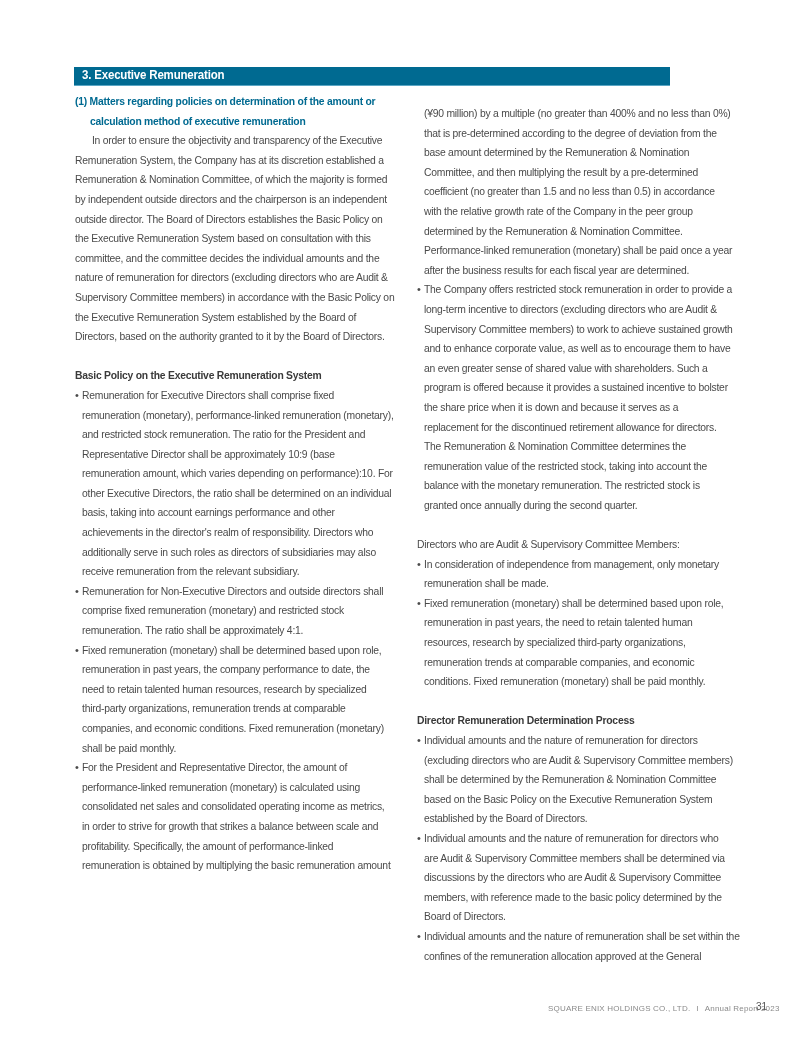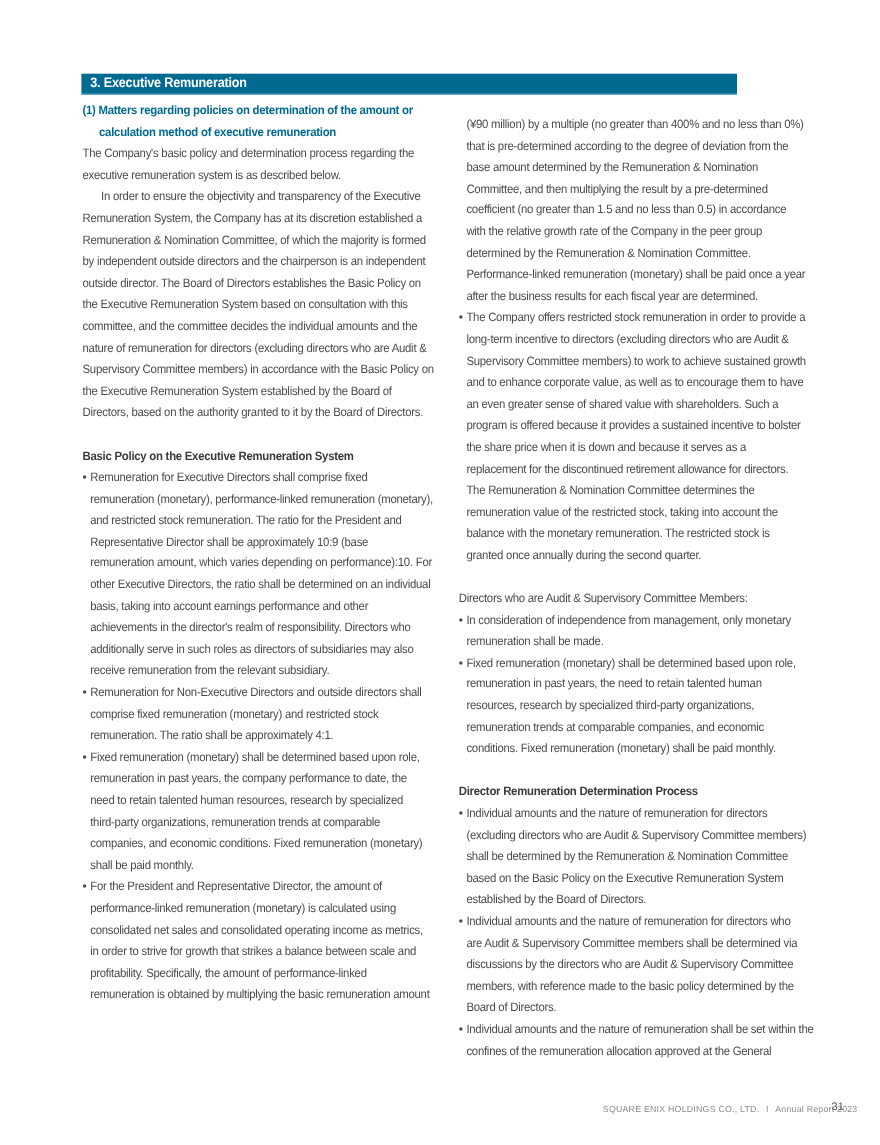--- a/index.html
+++ b/index.html
@@ -29,24 +29,20 @@
 <body>
 
 <div class="section-bar">
   <span>3. Executive Remuneration</span>
 </div>
 
 <div class="col left">
   <div class="sub-heading">
     <div class="line">(1) Matters regarding policies on determination of the amount or</div>
     <div class="line l2">calculation method of executive remuneration</div>
-  </div>
-  <div>
-    <div class="line">The Company's basic policy and determination process regarding the</div>
-    <div class="line">executive remuneration system is as described below.</div>
   </div>
   <div>
     <div class="line indent1">In order to ensure the objectivity and transparency of the Executive</div>
     <div class="line">Remuneration System, the Company has at its discretion established a</div>
     <div class="line">Remuneration &amp; Nomination Committee, of which the majority is formed</div>
     <div class="line">by independent outside directors and the chairperson is an independent</div>
     <div class="line">outside director. The Board of Directors establishes the Basic Policy on</div>
     <div class="line">the Executive Remuneration System based on consultation with this</div>
     <div class="line">committee, and the committee decides the individual amounts and the</div>
     <div class="line">nature of remuneration for directors (excluding directors who are Audit &amp;</div>

